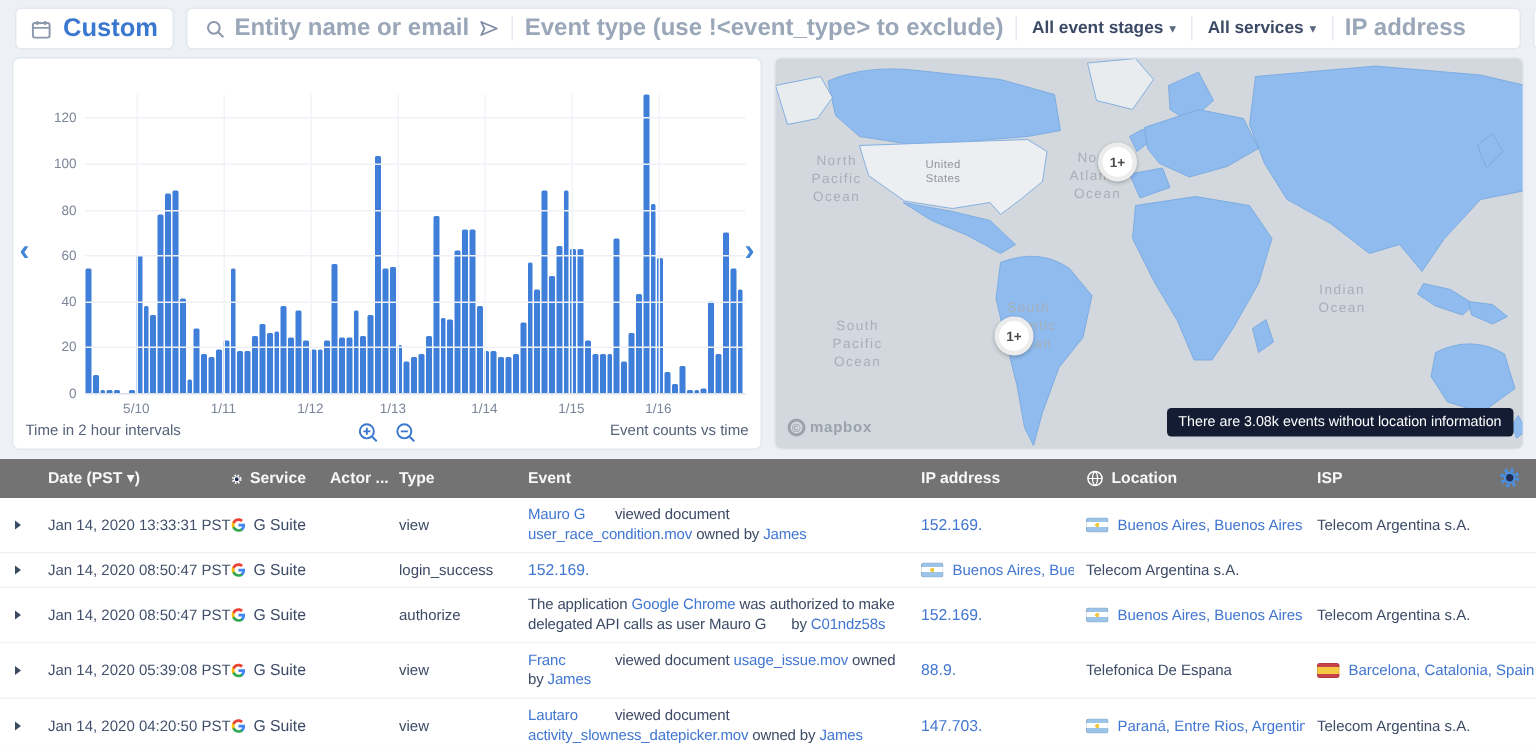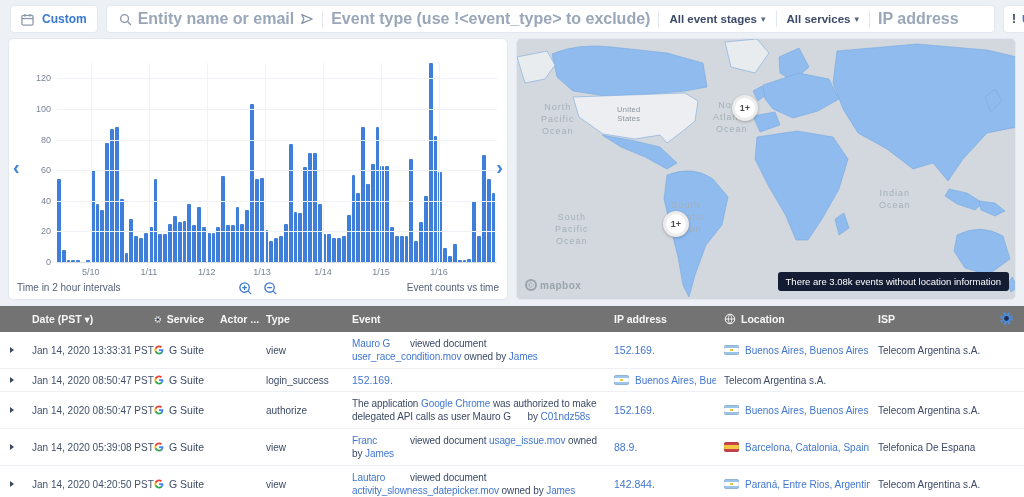--- a/index.html
+++ b/index.html
@@ -3,21 +3,21 @@
 <meta charset="utf-8">
 <style>
   * { margin:0; padding:0; box-sizing:border-box; }
   html,body { width:1024px; height:497px; overflow:hidden; }
   body { font-family:"Liberation Sans","DejaVu Sans",sans-serif; background:#edf1f6; color:#3b4864; }
 
   
   .toolbar { display:flex; align-items:center; gap:8px; padding:5px 10px 5px 10px; height:38px; }
   .card { background:#fff; border:1px solid #e3e8f0; border-radius:4px; height:28px; display:flex; align-items:center; }
   .btn-date { width:244px; padding:0 10px; gap:8px; cursor:pointer; }
-  .btn-date span { color:#3a78cf; font-weight:bold; font-size:12px; }
+  .btn-date span { color:#3a78cf; font-weight:bold; font-size:17px; }
   .search-group { flex:1; padding:0 4px; }
   .fld { display:flex; align-items:center; gap:6px; padding:0 8px; height:100%; }
   .fld .ph { color:#9aa7b8; font-size:16px; white-space:nowrap;font-weight:bold; }
   .vdiv { width:1px; height:16px; background:#e3e8f0; }
   .sel { display:flex; align-items:center; gap:4px; padding:0 10px; font-size:11.5px; color:#3c4a66; font-weight:bold; cursor:pointer; white-space:nowrap; }
   .sel .caret { color:#5a6780; font-size:9px; }
   .loc-card { width:146px; padding:0 8px; gap:6px; }
   .excl { color:#32415f; font-weight:bold; font-size:12px; }
   .loc-val { color:#3a78cf; font-weight:bold; font-size:11.5px; white-space:nowrap; overflow:hidden; }
   .clear { color:#3a78cf; font-weight:bold; font-size:11.5px; cursor:pointer; padding:0 4px; }
@@ -455,42 +455,42 @@
             <path fill="#34A853" d="M24 46c5.9 0 10.9-2 14.6-5.3l-7.1-5.5c-2 1.3-4.5 2.1-7.5 2.1-5.7 0-10.6-3.9-12.3-9.1H4.3v5.7C8 41.1 15.4 46 24 46z"></path>
             <path fill="#FBBC05" d="M11.7 28.2c-.4-1.3-.7-2.7-.7-4.2s.3-2.9.7-4.2v-5.7H4.3C2.9 17.1 2 20.5 2 24s.9 6.9 2.3 9.9l7.4-5.7z"></path>
             <path fill="#EA4335" d="M24 10.8c3.2 0 6.1 1.1 8.4 3.3l6.3-6.3C34.9 4.2 29.9 2 24 2 15.4 2 8 6.9 4.3 14.1l7.4 5.7c1.7-5.2 6.6-9 12.3-9z"></path>
           </svg>
           <span>G Suite</span>
         </div>
         <div class="cell"></div>
         <div class="cell c-type">view</div>
         <div class="cell c-event"><span class="actor">Franc</span><span>viewed document </span><span class="link">usage_issue.mov</span><span> owned by </span><span class="link">James</span></div>
         <div class="cell c-ip">88.9.</div>
+        <div class="cell c-isp">Telefonica De Espana</div>
         <div class="cell c-loc">
           <span class="flag es"></span>
           <span>Barcelona, Catalonia, Spain</span>
         </div>
-        <div class="cell c-isp">Telefonica De Espana</div>
       </div>
       <div class="row">
         <div class="caret-exp"></div>
         <div class="cell c-date">Jan 14, 2020 04:20:50 PST</div>
         <div class="cell c-service">
           <svg width="12" height="12" viewBox="0 0 48 48">
             <path fill="#4285F4" d="M45.1 24.5c0-1.6-.1-3.1-.4-4.5H24v8.5h11.8c-.5 2.8-2 5.1-4.4 6.6v5.5h7.1c4.2-3.8 6.6-9.4 6.6-16.1z"></path>
             <path fill="#34A853" d="M24 46c5.9 0 10.9-2 14.6-5.3l-7.1-5.5c-2 1.3-4.5 2.1-7.5 2.1-5.7 0-10.6-3.9-12.3-9.1H4.3v5.7C8 41.1 15.4 46 24 46z"></path>
             <path fill="#FBBC05" d="M11.7 28.2c-.4-1.3-.7-2.7-.7-4.2s.3-2.9.7-4.2v-5.7H4.3C2.9 17.1 2 20.5 2 24s.9 6.9 2.3 9.9l7.4-5.7z"></path>
             <path fill="#EA4335" d="M24 10.8c3.2 0 6.1 1.1 8.4 3.3l6.3-6.3C34.9 4.2 29.9 2 24 2 15.4 2 8 6.9 4.3 14.1l7.4 5.7c1.7-5.2 6.6-9 12.3-9z"></path>
           </svg>
           <span>G Suite</span>
         </div>
         <div class="cell"></div>
         <div class="cell c-type">view</div>
         <div class="cell c-event"><span class="actor">Lautaro</span><span>viewed document </span><span class="link">activity_slowness_datepicker.mov</span><span> owned by </span><span class="link">James</span></div>
-        <div class="cell c-ip">142.844.</div>
+        <div class="cell c-ip">147.703.</div>
         <div class="cell c-loc">
           <span class="flag ar"></span>
           <span>Paraná, Entre Rios, Argentina</span>
         </div>
         <div class="cell c-isp">Telecom Argentina s.A.</div>
       </div>
     </div>
 </div>
 
 </body></html>

